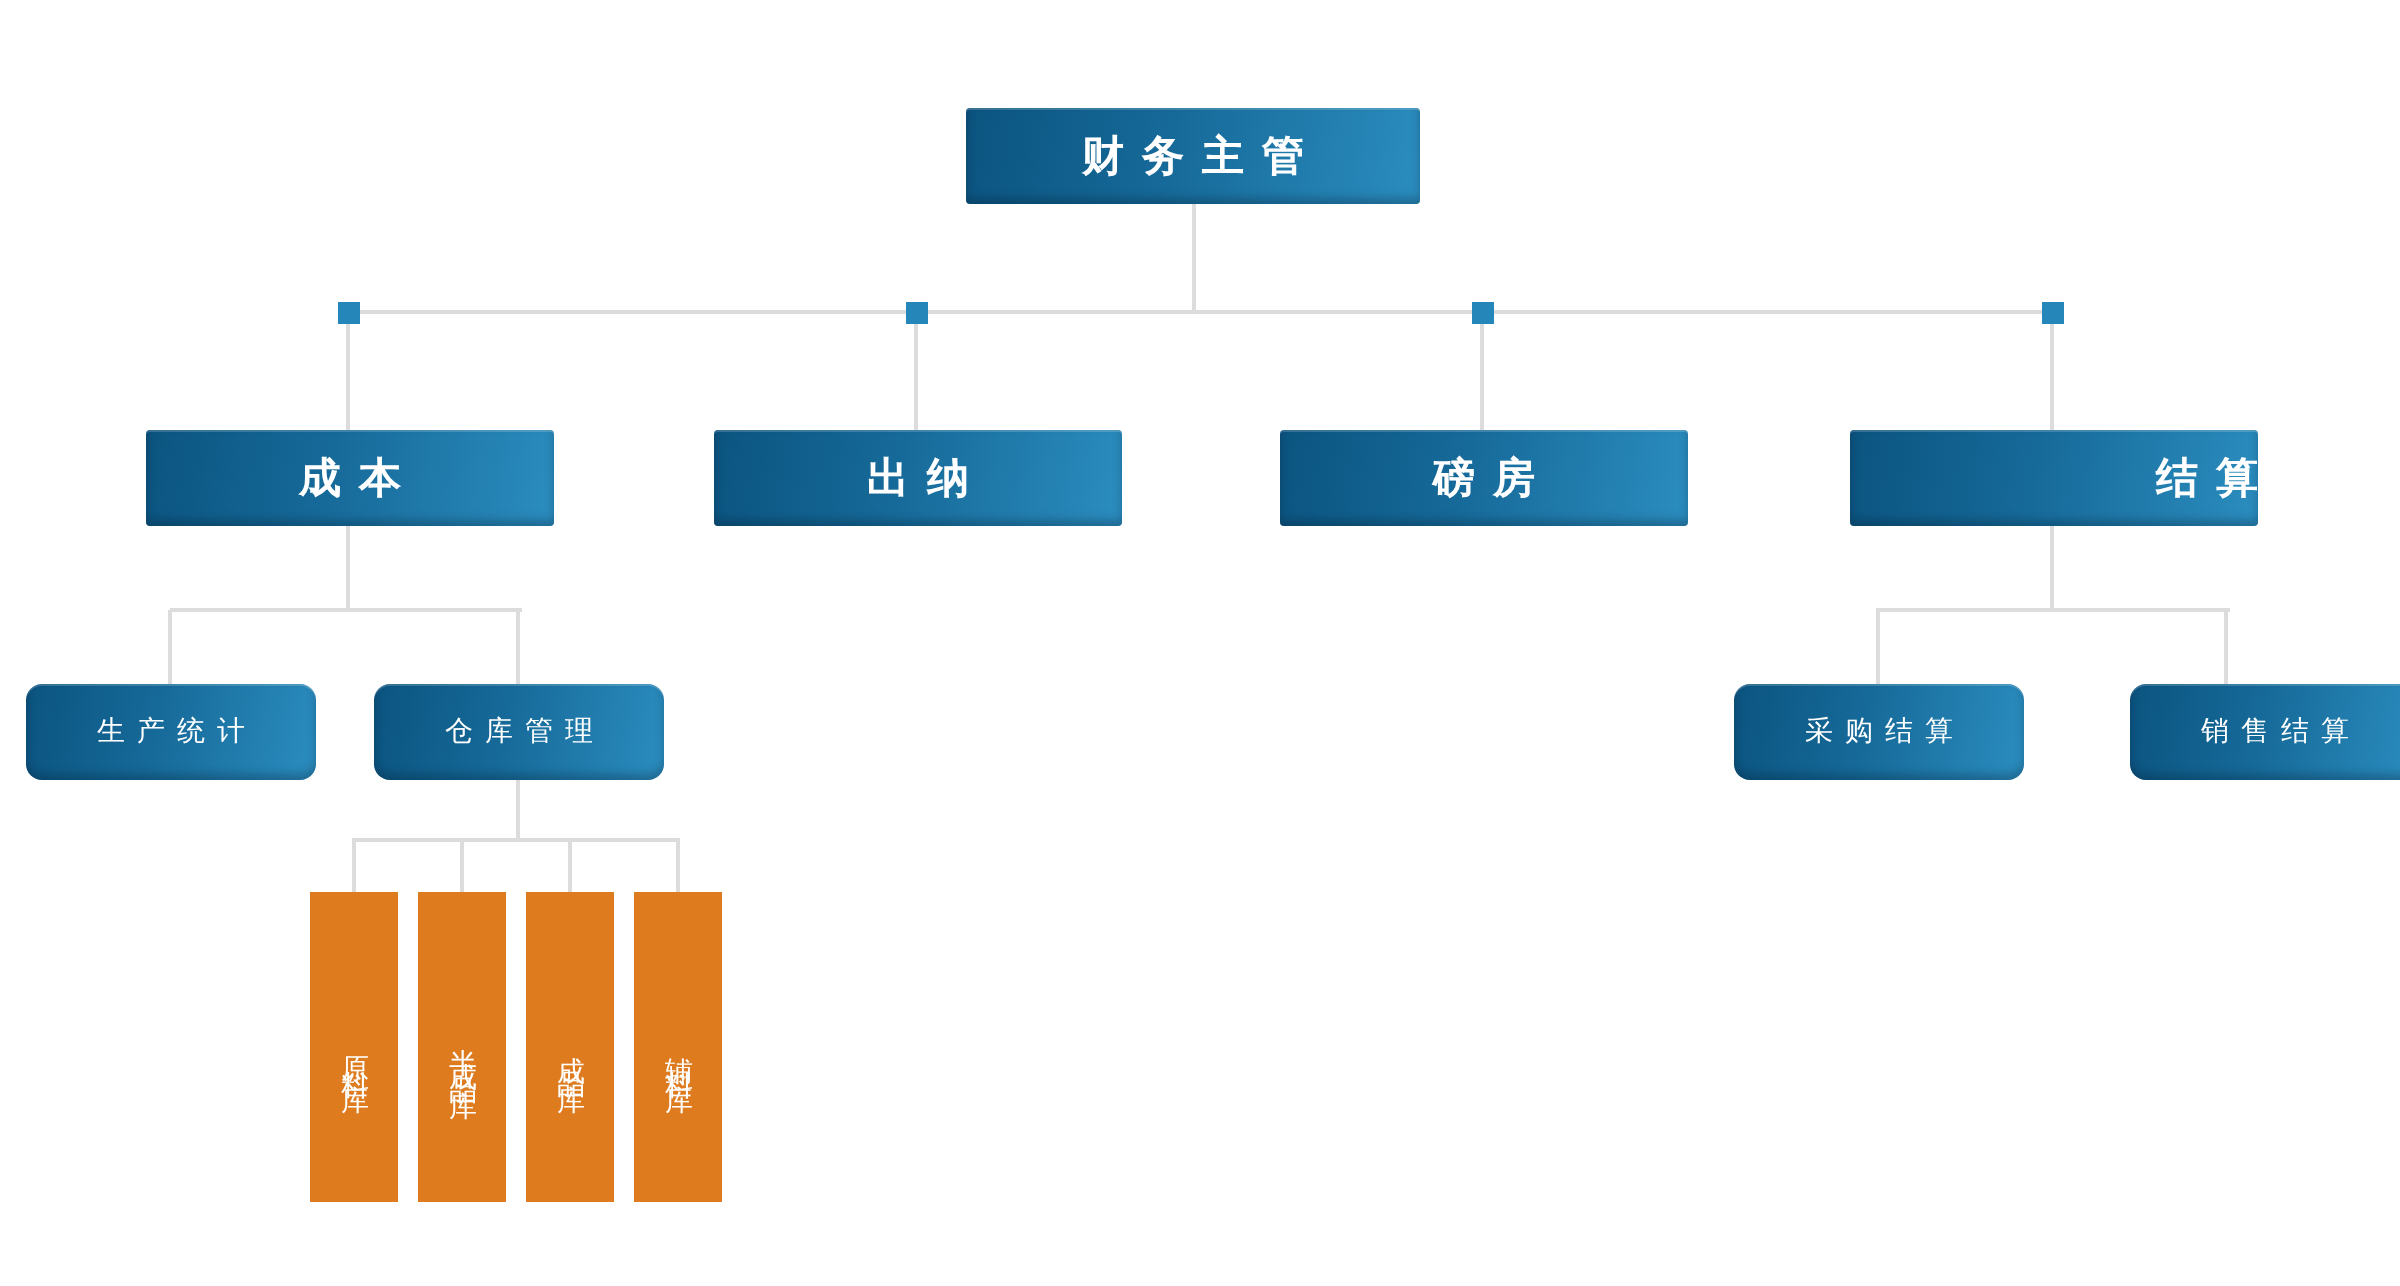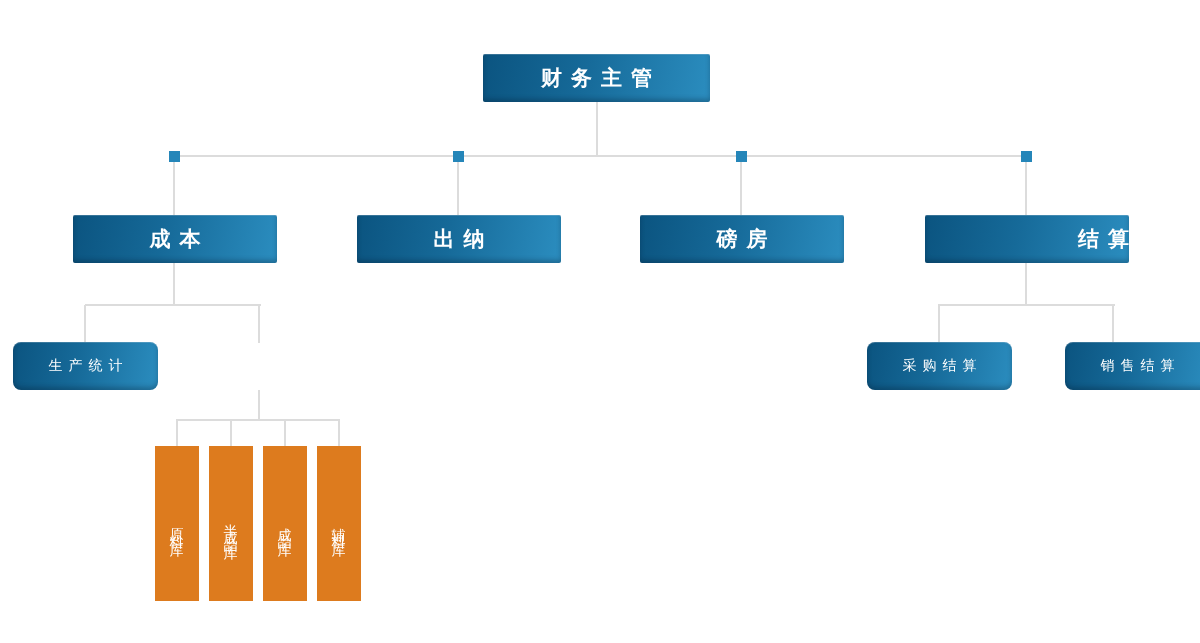--- a/index.html
+++ b/index.html
@@ -104,20 +104,23 @@
   <div class="node lvl2" style="left:640px;top:215px;width:204px;height:48px;">
     <span class="lbl">磅房</span>
   </div>
   <div class="node lvl2" style="left:925px;top:215px;width:204px;height:48px;justify-content:flex-end;">
     <span class="lbl">结算</span>
   </div>
 
   <div class="node lvl3" style="left:13px;top:342px;width:145px;height:48px;">
     <span class="lbl">生产统计</span>
   </div>
+  <div class="node lvl3" style="left:187px;top:342px;width:145px;height:48px;">
+    <span class="lbl">仓库管理</span>
+  </div>
   <div class="node lvl3" style="left:867px;top:342px;width:145px;height:48px;">
     <span class="lbl">采购结算</span>
   </div>
   <div class="node lvl3" style="left:1041px;top:342px;width:145px;height:48px;margin-left:24px;">
     <span class="lbl">销售结算</span>
   </div>
 
   <div class="node vbox" style="left:155px;top:446px;width:44px;height:155px;">
     <span class="lbl">原料库</span>
   </div>

